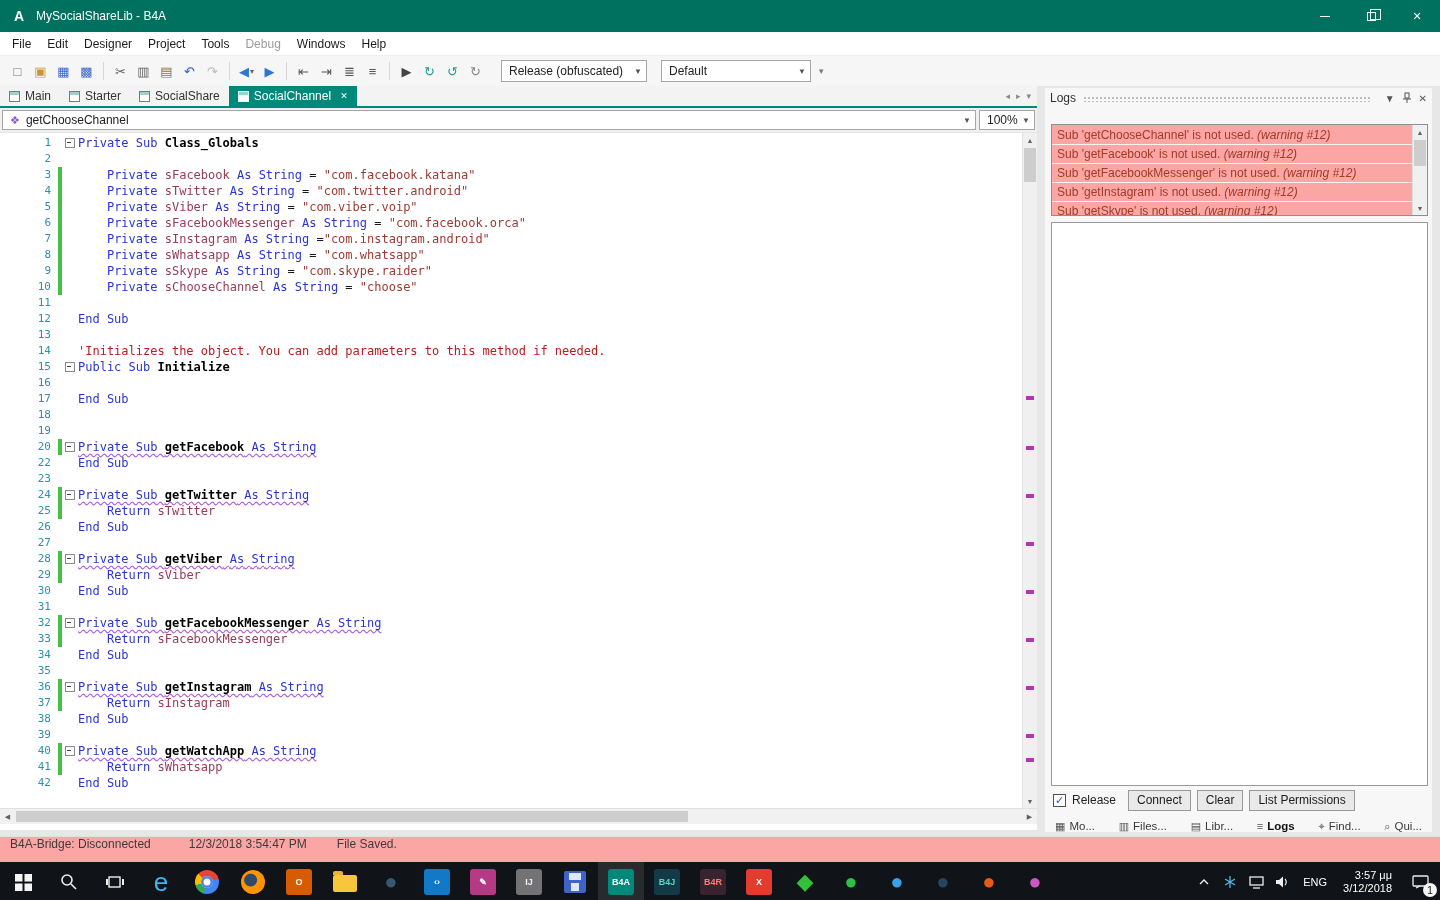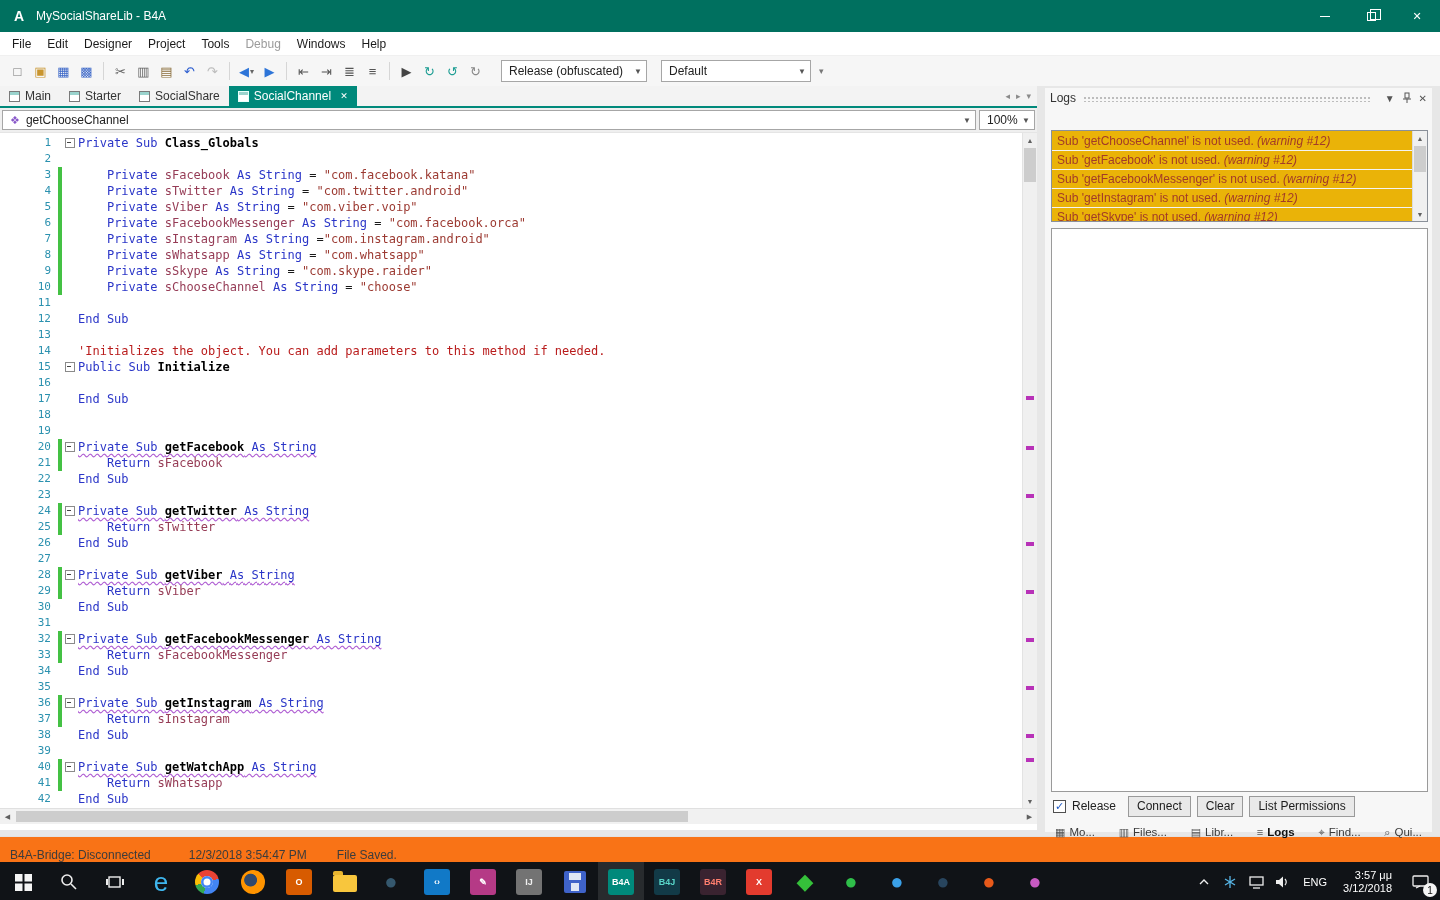--- a/index.html
+++ b/index.html
@@ -80,40 +80,40 @@
   .hsb-arrow { position:absolute; top:0; width:15px; height:15px; display:flex; align-items:center; justify-content:center; font-size:7px; color:#606060; }
   .hsb-thumb { position:absolute; left:16px; top:2px; width:672px; height:11px; background:#cdcdcd; }
 
   
   .logs-pane { position:absolute; left:1045px; top:2px; width:387px; height:744px; background:#f7f7f7; }
   .logs-header { height:20px; display:flex; align-items:center; padding:0 5px; }
   .logs-title { font-size:12px; color:#333; }
   .grip { flex:1; height:7px; margin:0 7px;
     background-image:radial-gradient(#bdbdbd 28%, transparent 30%); background-size:4px 4px; background-position:0 1px; }
   .logs-hdr-ic { color:#555; font-size:10px; margin-left:7px; display:flex; align-items:center; }
-  .warn-list { position:relative; margin:22px 4px 0 6px; height:92px; background:#eab308; border:1px solid #8a9099; overflow:hidden; }
+  .warn-list { position:relative; margin:16px 4px 0 6px; height:92px; background:#fca5a5; border:1px solid #8a9099; overflow:hidden; }
   .warn-rows { position:absolute; left:0; top:1px; right:15px; }
   .warn-row { height:19px; line-height:19px; padding-left:5px; font-size:12px; color:#a23b28; white-space:nowrap; overflow:hidden; border-bottom:1px solid #f3f3f3; }
   .warn-suffix { font-style:italic; }
   .list-vsb { position:absolute; right:0; top:0; bottom:0; width:15px; background:#f0f0f0; border-left:1px solid #dcdcdc; }
   .list-thumb { position:absolute; left:1px; right:1px; top:15px; height:26px; background:#cdcdcd; }
   .log-area { margin:6px 4px 0 6px; height:564px; background:#fff; border:1px solid #9a9a9a; }
   .filter-row { height:28px; display:flex; align-items:center; padding-left:8px; gap:6px; }
   .checkbox { width:13px; height:13px; border:1px solid #4f4f4f; background:#fff; display:flex; align-items:center; justify-content:center;
     font-size:11px; color:#1b56c4; line-height:1; }
   .filter-label { font-size:12px; color:#222; margin-right:6px; }
   .log-btn { height:21px; padding:0 8px; font-size:12px; color:#1b1b1b; background:#e9e9e9; border:1px solid #999;
     font-family:"Liberation Sans", sans-serif; margin-right:6px; }
   .dock-tabs { height:24px; display:flex; align-items:center; padding:0 6px; gap:4px; justify-content:space-between; }
   .dock-tab { display:flex; align-items:center; gap:4px; font-size:11.5px; color:#3a3a3a; padding:2px 4px; }
   .dock-tab.active { font-weight:bold; color:#111; }
   .dock-ic { font-size:11px; color:#555; }
 
   
-  .statusbar { height:26px; background:#f97316; border-top:1px solid #e2e2e2; display:flex; align-items:flex-end; font-size:12px; color:#3c3c3c; }
+  .statusbar { height:26px; background:#fca5a5; border-top:1px solid #e2e2e2; display:flex; align-items:flex-start; font-size:12px; color:#3c3c3c; }
   .sb-conn { margin-left:10px; }
   .sb-time { margin-left:38px; }
   .sb-file { margin-left:30px; }
 
   
   .taskbar { height:40px; background:#101317; display:flex; align-items:stretch; color:#fff; }
   .tb-cell { width:46px; display:flex; align-items:center; justify-content:center; position:relative; }
   .tb-cell.tb-active { background:rgba(255,255,255,.10); box-shadow:inset 0 -2px 0 #86c5ea; }
   .ic-tile { width:26px; height:26px; border-radius:3px; display:flex; align-items:center; justify-content:center; font-size:9px; font-weight:bold; }
   .ic-glyph { line-height:1; font-size:22px; }
@@ -294,21 +294,20 @@
           <div class="code-row"><span class="ln">11</span><span class="chg"></span><span class="fold"></span><span class="lt"></span></div>
           <div class="code-row"><span class="ln">12</span><span class="chg"></span><span class="fold"></span><span class="lt"><span class="tk-kw">End Sub</span></span></div>
           <div class="code-row"><span class="ln">13</span><span class="chg"></span><span class="fold"></span><span class="lt"></span></div>
           <div class="code-row"><span class="ln">14</span><span class="chg"></span><span class="fold"></span><span class="lt"><span class="tk-cmt">'Initializes the object. You can add parameters to this method if needed.</span></span></div>
           <div class="code-row"><span class="ln">15</span><span class="chg"></span><span class="fold has"></span><span class="lt"><span class="tk-kw">Public Sub </span><span class="tk-sub">Initialize</span></span></div>
           <div class="code-row"><span class="ln">16</span><span class="chg"></span><span class="fold"></span><span class="lt"></span></div>
           <div class="code-row"><span class="ln">17</span><span class="chg"></span><span class="fold"></span><span class="lt"><span class="tk-kw">End Sub</span></span></div>
           <div class="code-row"><span class="ln">18</span><span class="chg"></span><span class="fold"></span><span class="lt"></span></div>
           <div class="code-row"><span class="ln">19</span><span class="chg"></span><span class="fold"></span><span class="lt"></span></div>
           <div class="code-row"><span class="ln">20</span><span class="chg on"></span><span class="fold has"></span><span class="lt wavy"><span class="tk-kw">Private Sub </span><span class="tk-sub">getFacebook</span><span class="tk-kw"> As String</span></span></div>
-          <div class="code-row"><span class="ln">21</span><span class="chg on"></span><span class="fold"></span><span class="lt"><span class="tk-pln">    </span><span class="tk-kw">Return </span><span class="tk-glob">sFacebook</span></span></div>
           <div class="code-row"><span class="ln">22</span><span class="chg"></span><span class="fold"></span><span class="lt"><span class="tk-kw">End Sub</span></span></div>
           <div class="code-row"><span class="ln">23</span><span class="chg"></span><span class="fold"></span><span class="lt"></span></div>
           <div class="code-row"><span class="ln">24</span><span class="chg on"></span><span class="fold has"></span><span class="lt wavy"><span class="tk-kw">Private Sub </span><span class="tk-sub">getTwitter</span><span class="tk-kw"> As String</span></span></div>
           <div class="code-row"><span class="ln">25</span><span class="chg on"></span><span class="fold"></span><span class="lt"><span class="tk-pln">    </span><span class="tk-kw">Return </span><span class="tk-glob">sTwitter</span></span></div>
           <div class="code-row"><span class="ln">26</span><span class="chg"></span><span class="fold"></span><span class="lt"><span class="tk-kw">End Sub</span></span></div>
           <div class="code-row"><span class="ln">27</span><span class="chg"></span><span class="fold"></span><span class="lt"></span></div>
           <div class="code-row"><span class="ln">28</span><span class="chg on"></span><span class="fold has"></span><span class="lt wavy"><span class="tk-kw">Private Sub </span><span class="tk-sub">getViber</span><span class="tk-kw"> As String</span></span></div>
           <div class="code-row"><span class="ln">29</span><span class="chg on"></span><span class="fold"></span><span class="lt"><span class="tk-pln">    </span><span class="tk-kw">Return </span><span class="tk-glob">sViber</span></span></div>
           <div class="code-row"><span class="ln">30</span><span class="chg"></span><span class="fold"></span><span class="lt"><span class="tk-kw">End Sub</span></span></div>
           <div class="code-row"><span class="ln">31</span><span class="chg"></span><span class="fold"></span><span class="lt"></span></div>

